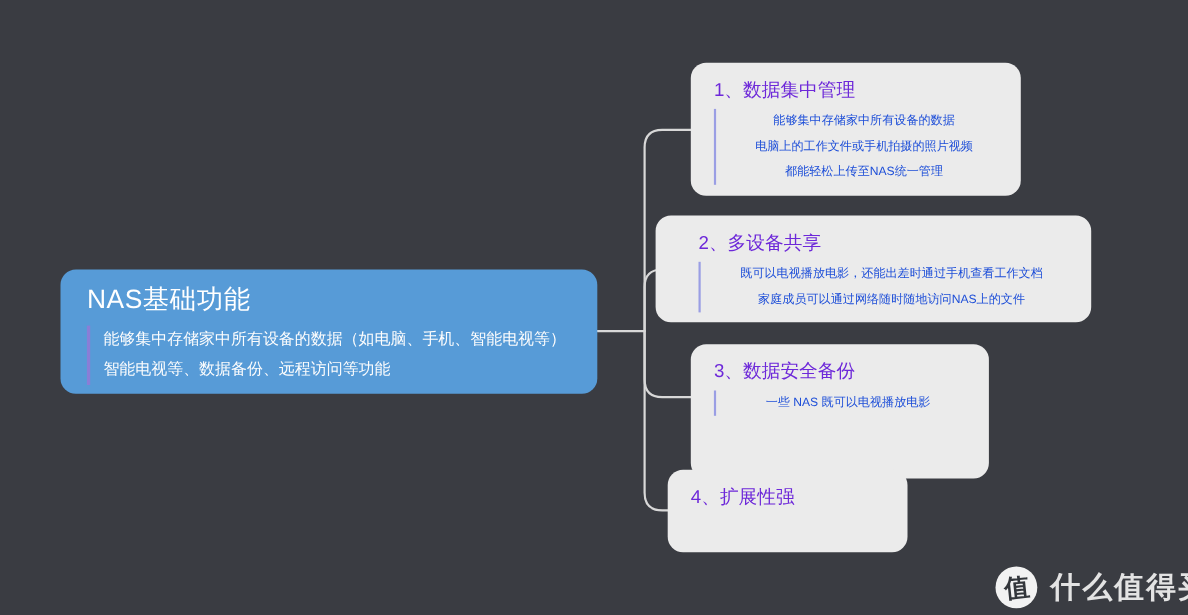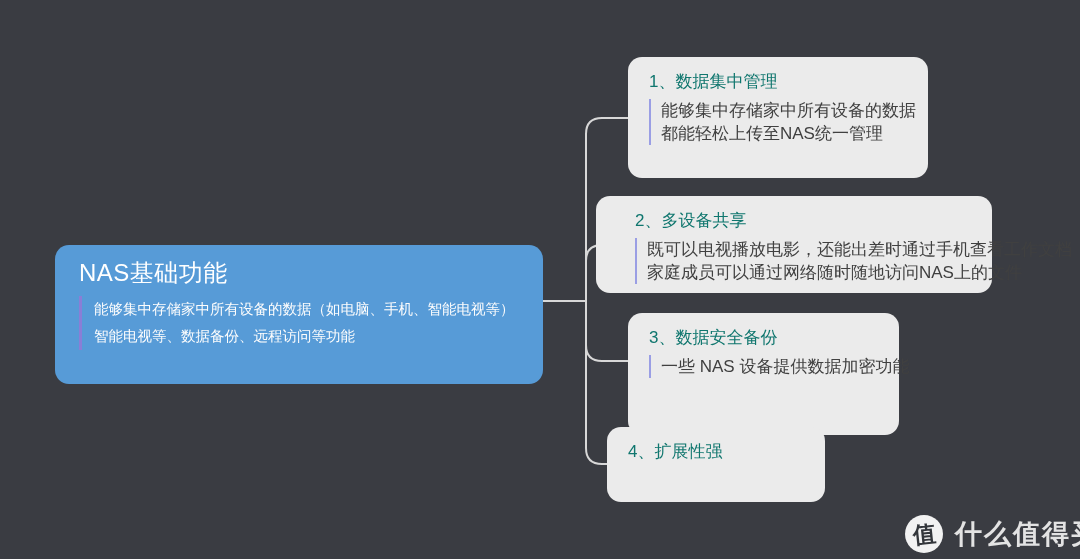--- a/index.html
+++ b/index.html
@@ -10,21 +10,21 @@
   .canvas{
     position:relative;
     width:1080px;height:559px;
     background:#3A3C42;
     overflow:hidden;
   }
   svg.connectors{position:absolute;left:0;top:0;pointer-events:none;}
 
   
   .root-topic{
-    position:absolute;left:55px;top:245px;width:488px;height:139px;
+    position:absolute;left:55px;top:245px;width:488px;height:113px;
     background:#579BD7;border-radius:14px;box-sizing:border-box;
     padding:11px 20px 0 24px;
   }
   .root-title{
     color:#FFFFFF;font-size:24px;line-height:34px;font-weight:400;
     letter-spacing:0.5px;
   }
   .root-note{
     margin-top:6px;border-left:3px solid #8A7ED6;padding-left:12px;
   }
@@ -35,28 +35,28 @@
   
   .branch{
     position:absolute;background:#EBEBEB;border-radius:14px;
     box-sizing:border-box;padding:12px 18px 0 21px;
   }
   #branch-1{left:628px;top:57px;width:300px;height:121px;}
   #branch-2{left:596px;top:196px;width:396px;height:97px;padding-left:39px;}
   #branch-3{left:628px;top:313px;width:271px;height:122px;}
   #branch-4{left:607px;top:427px;width:218px;height:75px;}
   .b-title{
-    color:#0f766e;font-size:17px;line-height:25px;font-weight:400;
+    color:#6d28d9;font-size:17px;line-height:25px;font-weight:400;
     white-space:nowrap;
   }
   .b-note{
     margin-top:5px;border-left:2px solid #9A9EE4;padding-left:10px;
   }
   .b-note .note-line{
-    color:#404040;font-size:17px;line-height:23px;white-space:nowrap;
+    color:#1d4ed8;font-size:11px;line-height:23px;white-space:nowrap;text-align:center;
   }
 
   
   .watermark{
     position:absolute;left:905px;top:514px;height:40px;
     display:flex;align-items:center;
   }
   .wm-circle{
     width:38px;height:38px;border-radius:50%;background:#F2F2F2;
     display:flex;align-items:center;justify-content:center;
@@ -91,36 +91,37 @@
     <div class="root-note">
       <div class="note-line">能够集中存储家中所有设备的数据（如电脑、手机、智能电视等）</div>
       <div class="note-line">智能电视等、数据备份、远程访问等功能</div>
     </div>
   </div>
 
   <div class="branch" id="branch-1">
     <div class="b-title">1、数据集中管理</div>
     <div class="b-note">
       <div class="note-line">能够集中存储家中所有设备的数据</div>
+      <div class="note-line">电脑上的工作文件或手机拍摄的照片视频</div>
       <div class="note-line">都能轻松上传至NAS统一管理</div>
     </div>
   </div>
 
   <div class="branch" id="branch-2">
     <div class="b-title">2、多设备共享</div>
     <div class="b-note">
       <div class="note-line">既可以电视播放电影，还能出差时通过手机查看工作文档</div>
       <div class="note-line">家庭成员可以通过网络随时随地访问NAS上的文件</div>
     </div>
   </div>
 
   <div class="branch" id="branch-3">
     <div class="b-title">3、数据安全备份</div>
     <div class="b-note">
-      <div class="note-line">一些 NAS 设备提供数据加密功能</div>
+      <div class="note-line">一些 NAS 既可以电视播放电影</div>
     </div>
   </div>
 
   <div class="branch" id="branch-4">
     <div class="b-title">4、扩展性强</div>
   </div>
 
   <div class="watermark">
     <div class="wm-circle">
       <span class="wm-char">值</span>

